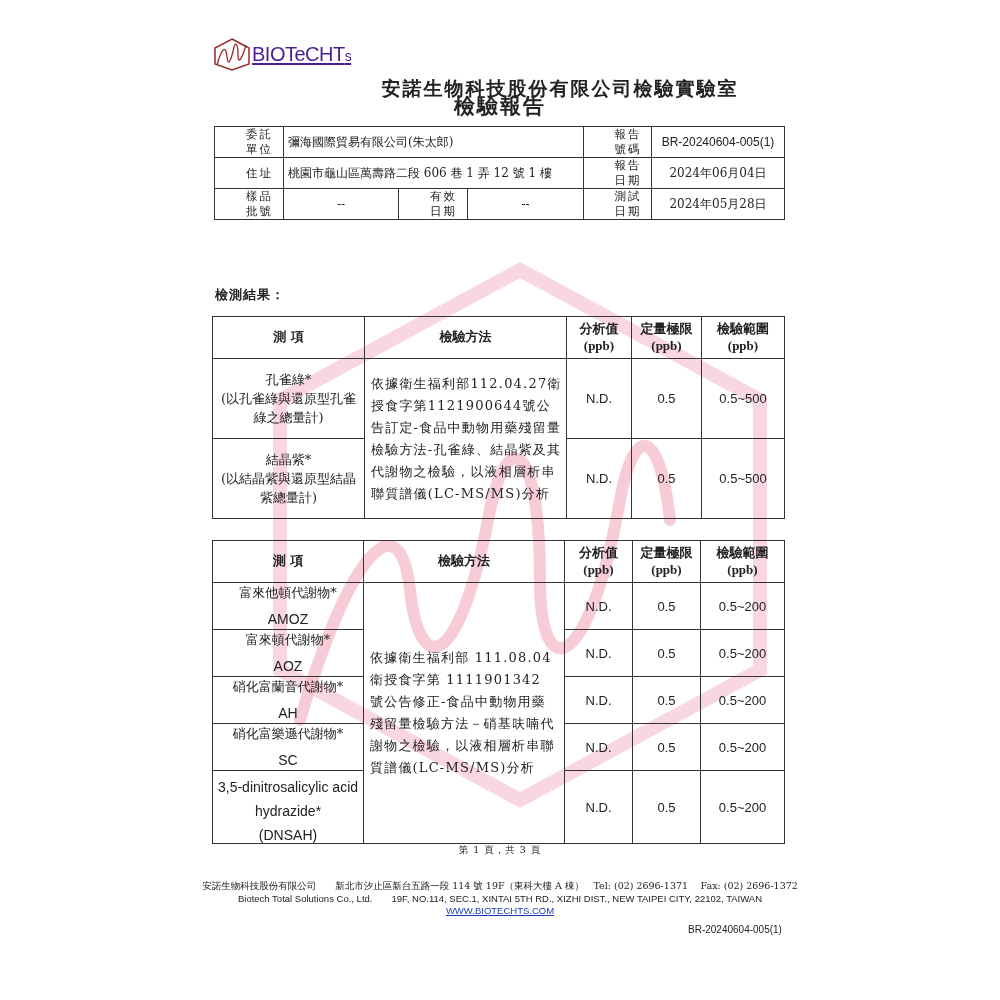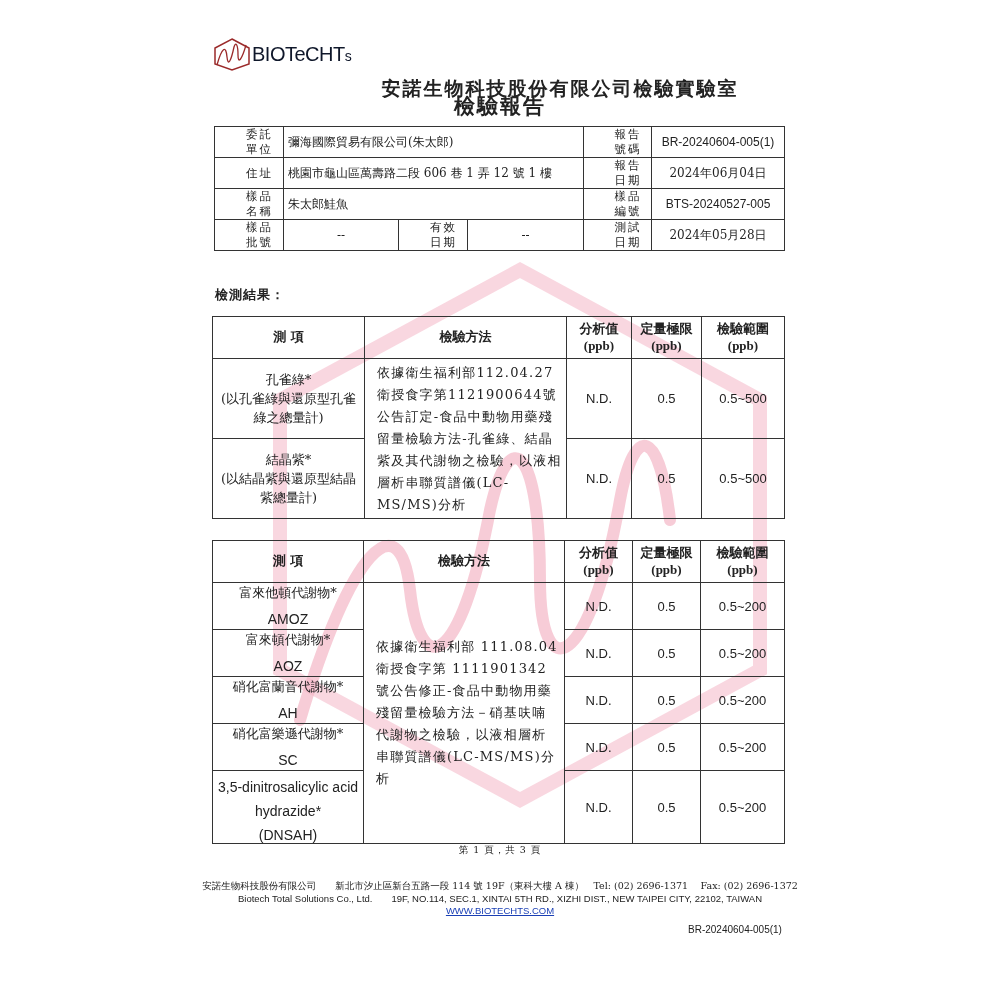--- a/index.html
+++ b/index.html
@@ -1,36 +1,36 @@
 <!DOCTYPE html>
 <html><head>
 <meta charset="utf-8">
 <style>
   html, body { margin:0; padding:0; }
   body { width:1000px; height:1000px; background:#fff; position:relative; overflow:hidden;
          font-family:"DejaVu Serif", "Liberation Serif", serif; color:#222; }
   .abs { position:absolute; }
   .watermark { position:absolute; left:240px; top:250px; width:560px; height:560px; pointer-events:none; }
   .logo { left:212px; top:36px; height:36px; display:flex; align-items:center; }
-  .logo-text { font-family:"Liberation Sans", sans-serif; font-size:20px; color:#0f172a; letter-spacing:-0.5px; text-underline-offset:2px; }
+  .logo-text { font-family:"Liberation Sans", sans-serif; font-size:20px; color:#4c1d95; letter-spacing:-0.5px; text-decoration:underline; text-underline-offset:2px; }
   .logo-text small { font-size:14px; }
   .title { left:0; width:1000px; text-align:center; }
   .t1 { top:76px; font-size:19px; font-weight:bold; letter-spacing:2px; margin-left:60px; }
   .t2 { top:92px; font-size:21px; font-weight:bold; letter-spacing:2px; }
   table { border-collapse:collapse; position:absolute; table-layout:fixed; }
   td { border:1.5px solid #333; padding:0 4px; font-size:12px; vertical-align:middle; overflow:hidden; }
   .info td { height:25.5px; }
   .lbl { text-align:center; letter-spacing:2px; font-size:11.5px;padding-left:25px; }
   .c { text-align:center; }
   .sans { font-family:"Liberation Sans", sans-serif; }
   .section { left:215px; top:286px; font-size:13px; font-weight:bold; letter-spacing:1px; }
   .res td { font-size:13px; }
   .hdr td { font-weight:bold; text-align:center; line-height:1.3; }
   .hdr .ppb { font-family:Liberation Serif, serif; font-size:13px; }
-  .method { font-size:12.5px; line-height:22px; padding-left:12px; letter-spacing:1.2px; }
+  .method { font-size:12.5px; line-height:22px; padding-left:6px; letter-spacing:1.2px; }
   .item { text-align:center; line-height:19px; font-size:12.5px; }
   .item .en { font-family:"Liberation Sans", sans-serif; font-size:14px;margin-top:8px; }
   .val { font-family:"Liberation Sans", sans-serif; text-align:center; font-size:14px; }
   .footer { left:0; width:1000px; text-align:center; font-size:9.5px; }
   .f-page { top:844px; letter-spacing:1px; }
   .f-l1 { top:880px; }
   .f-l2 { top:893px; font-family:"Liberation Sans", sans-serif; }
   .f-l3 { top:905px; font-family:"Liberation Sans", sans-serif; color:#1a3fb5; text-decoration:underline; }
   .f-rep { left:688px; top:924px; font-family:"Liberation Sans", sans-serif; font-size:10px; }
 </style>
@@ -69,26 +69,20 @@
     <td class="lbl">報告號碼</td>
     <td class="c sans">BR-20240604-005(1)</td>
   </tr>
   <tr>
     <td class="lbl">住址</td>
     <td colspan="3">桃園市龜山區萬壽路二段 606 巷 1 弄 12 號 1 樓</td>
     <td class="lbl">報告日期</td>
     <td class="c">2024年06月04日</td>
   </tr>
   <tr>
-    <td class="lbl">樣品名稱</td>
-    <td colspan="3">朱太郎鮭魚</td>
-    <td class="lbl">樣品編號</td>
-    <td class="c sans">BTS-20240527-005</td>
-  </tr>
-  <tr>
     <td class="lbl">樣品批號</td>
     <td class="c">--</td>
     <td class="lbl">有效日期</td>
     <td class="c">--</td>
     <td class="lbl">測試日期</td>
     <td class="c">2024年05月28日</td>
   </tr>
 </tbody>
   </table>
 

